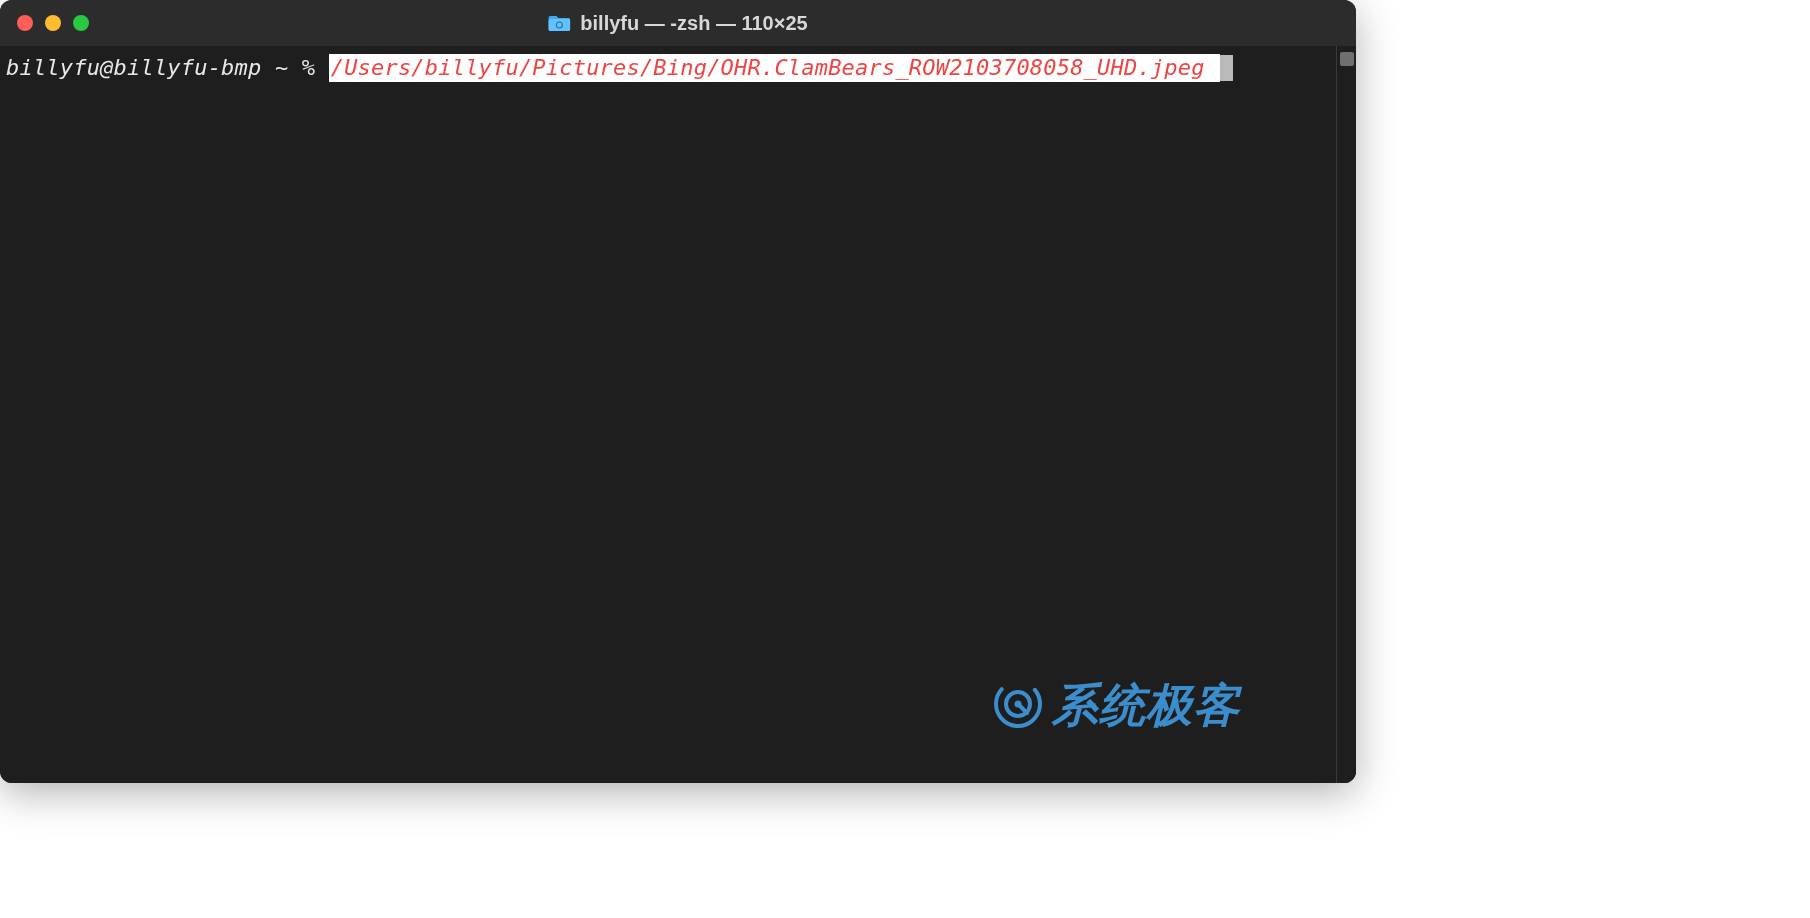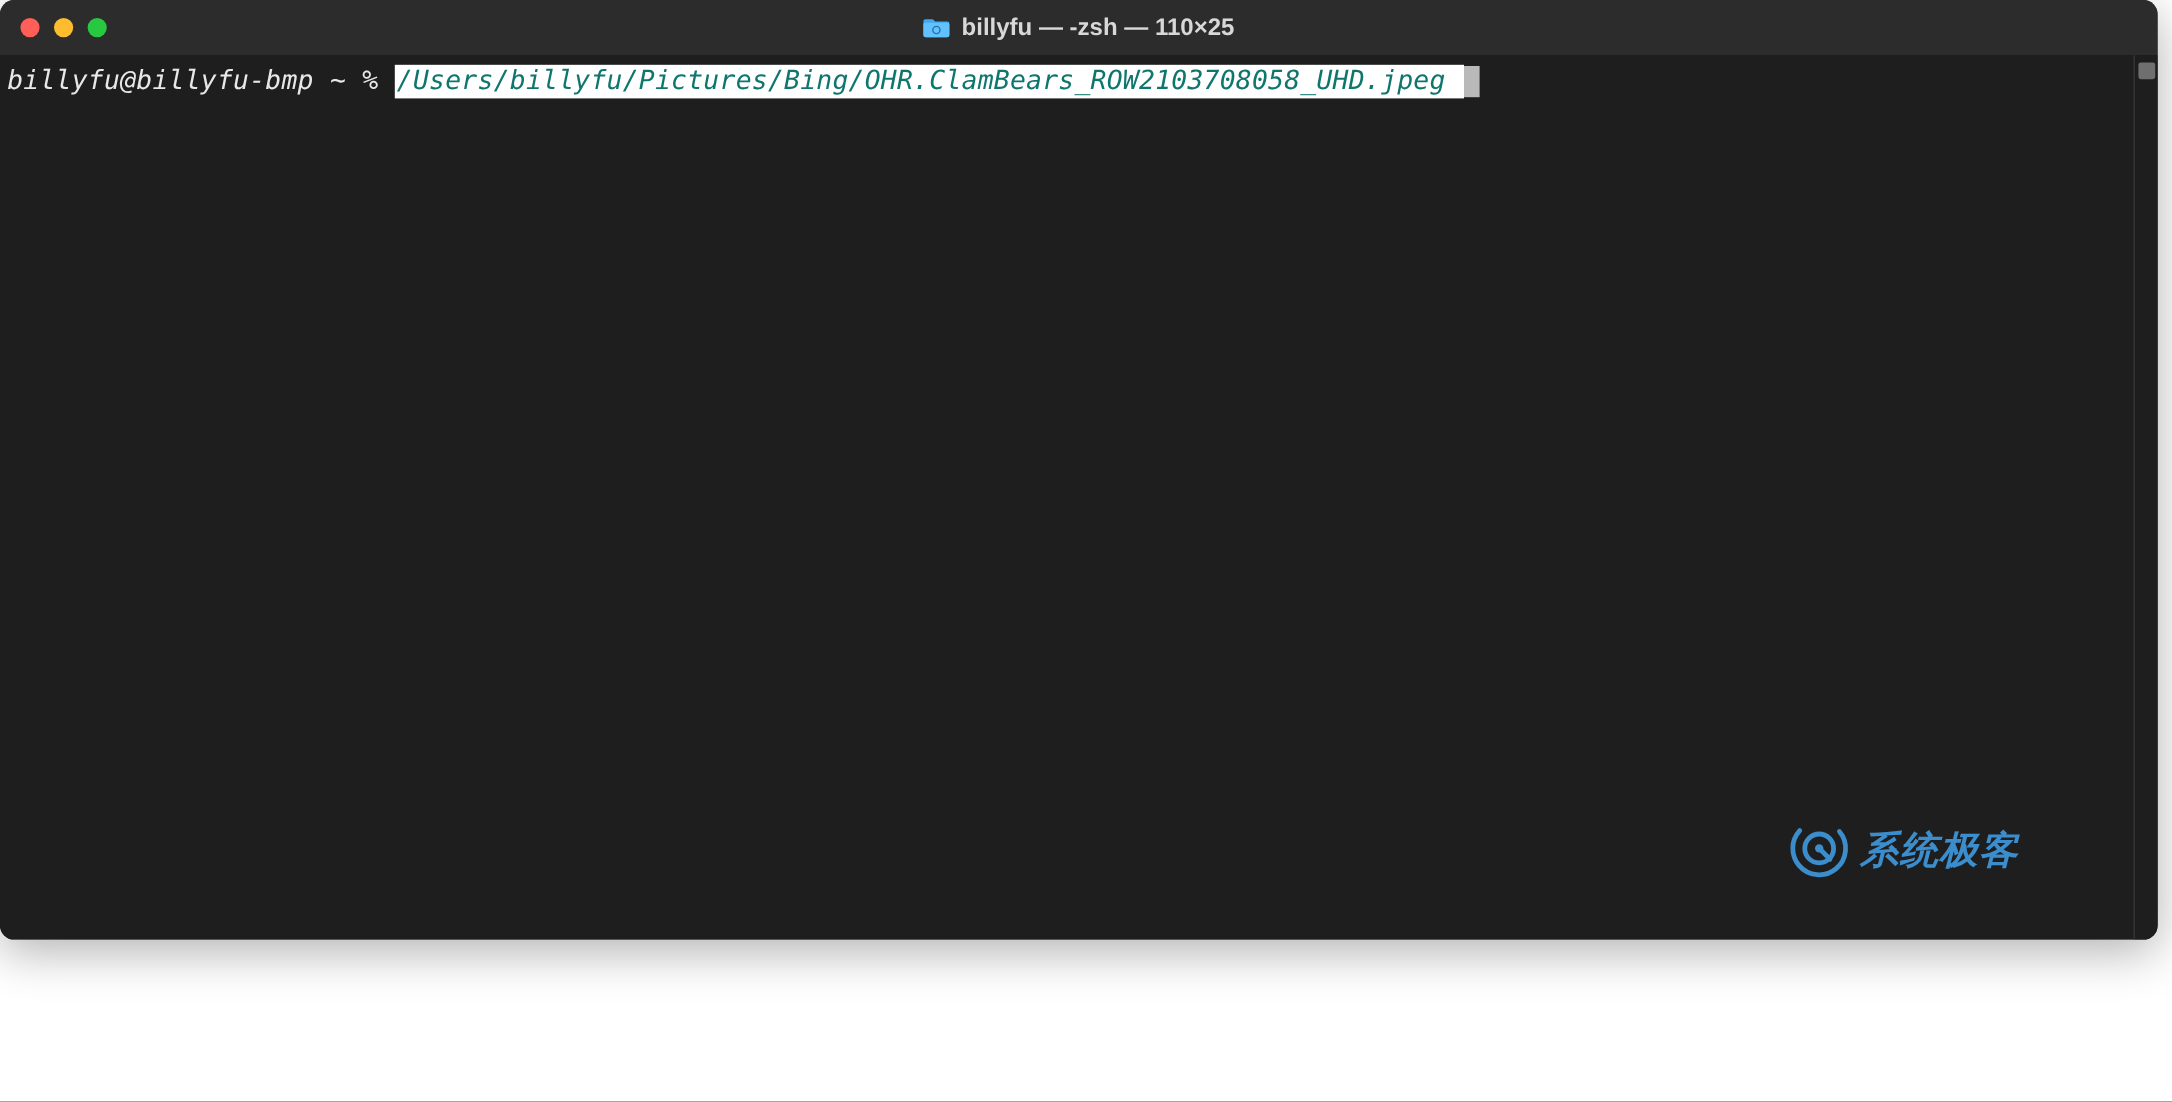--- a/index.html
+++ b/index.html
@@ -11,21 +11,21 @@
       background: #ffffff;
       font-family: "SF Mono", "Menlo", "Monaco", "Consolas", monospace;
       width: 1810px;
       height: 918px;
       display: flex;
       align-items: flex-start;
       justify-content: flex-start;
       padding: 0;
     }
     .window {
-      width: 1798px;
+      width: 1356px;
       height: 783px;
       background: #1e1e1e;
       border-radius: 12px;
       overflow: hidden;
       box-shadow: 0 10px 40px rgba(0,0,0,0.3);
       display: flex;
       flex-direction: column;
       position: relative;
     }
     .titlebar {
@@ -86,21 +86,21 @@
     .prompt-line {
       display: flex;
       align-items: center;
       white-space: pre;
     }
     .prompt-text {
       color: #e8e8e8;
     }
     .selection {
       background: #ffffff;
-      color: #0f766e;
+      color: #ef4444;
       display: inline-block;
       padding: 0 2px;
     }
     .cursor-block {
       background: #b9b9b9;
       display: inline-block;
       width: 13px;
       height: 26px;
       vertical-align: middle;
       margin-left: 0;
@@ -129,21 +129,21 @@
       align-items: center;
       gap: 8px;
       opacity: 0.95;
     }
     .watermark-icon svg {
       width: 52px;
       height: 52px;
     }
     .watermark-text {
       font-family: "PingFang SC", "Microsoft YaHei", sans-serif;
-      font-size: 32px;
+      font-size: 46px;
       font-weight: 700;
       color: #3d93d6;
       letter-spacing: 1px;
     }
   </style>
 </head>
 <body>
 
 <div class="window">
   <div class="titlebar">

